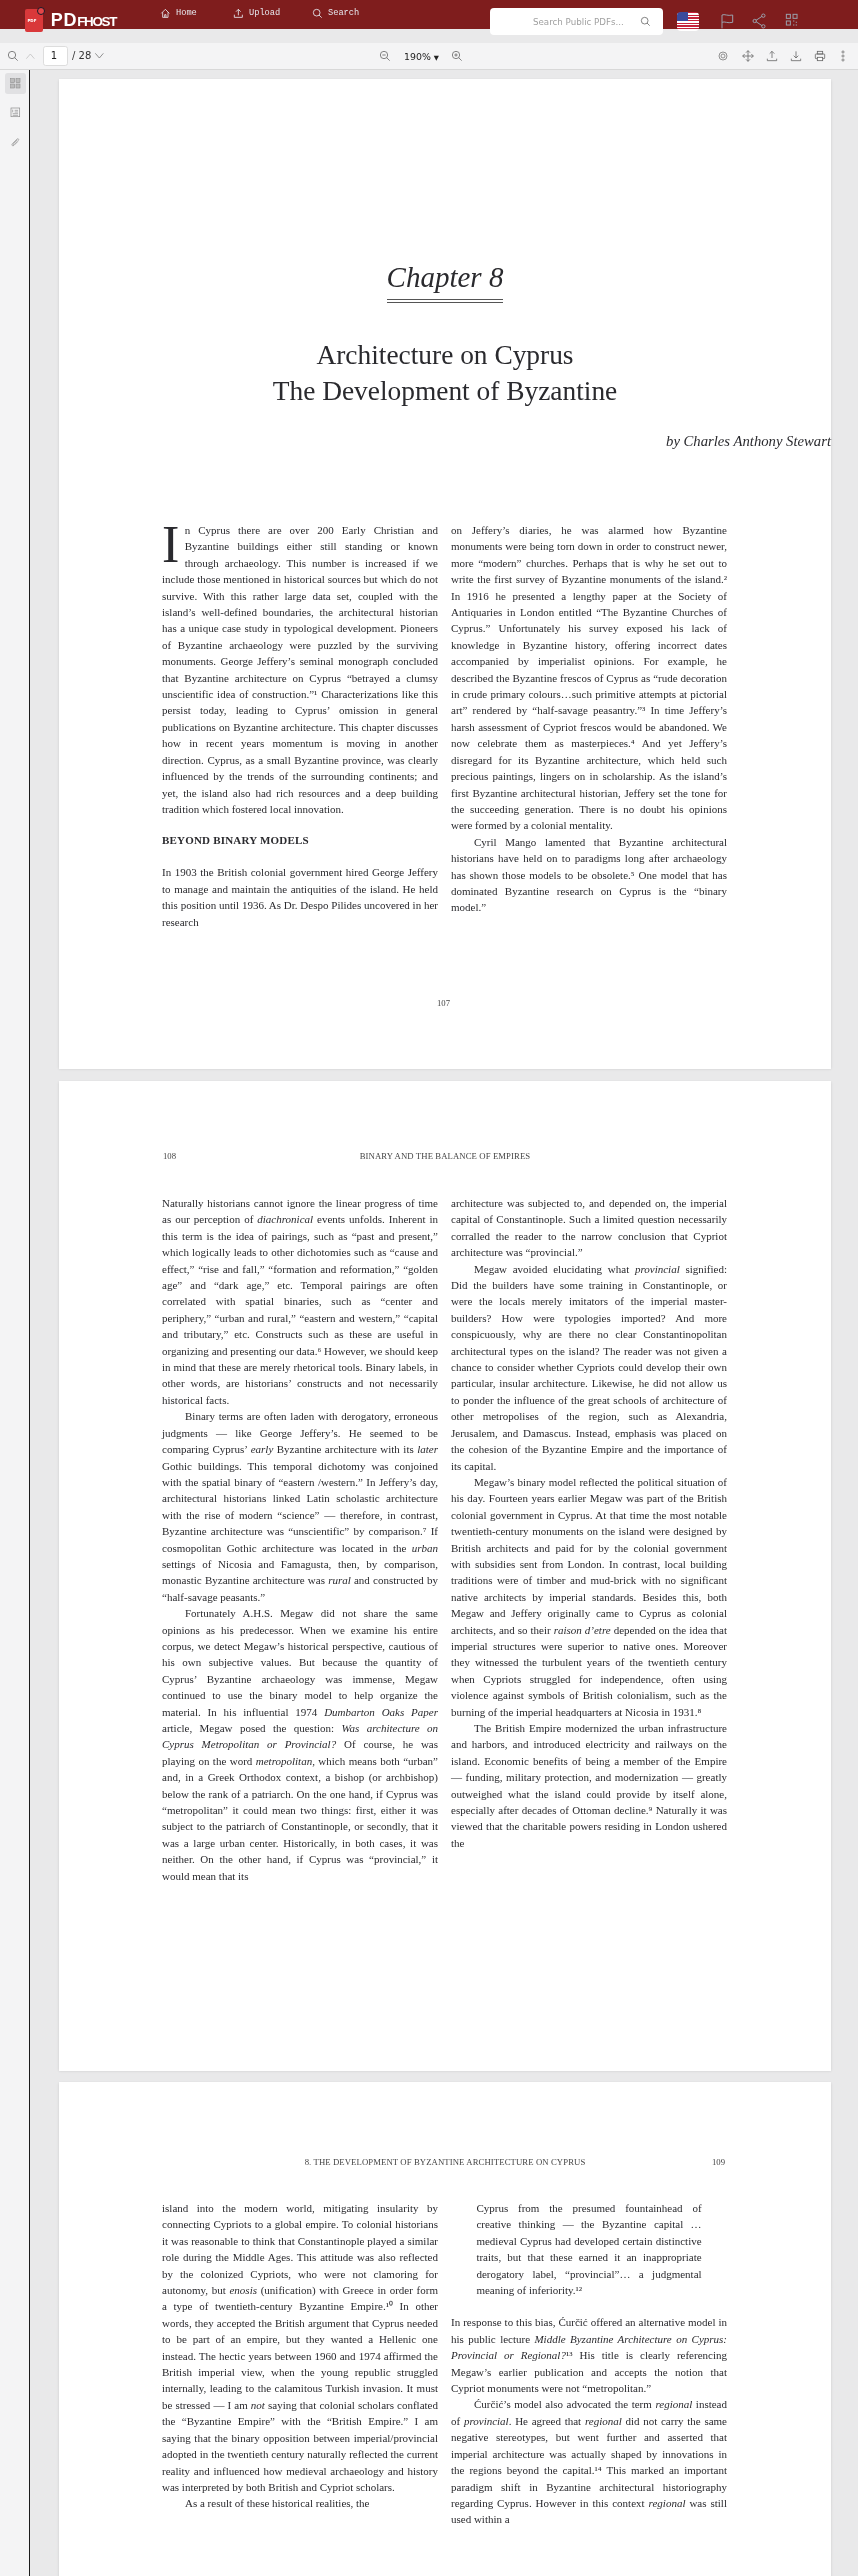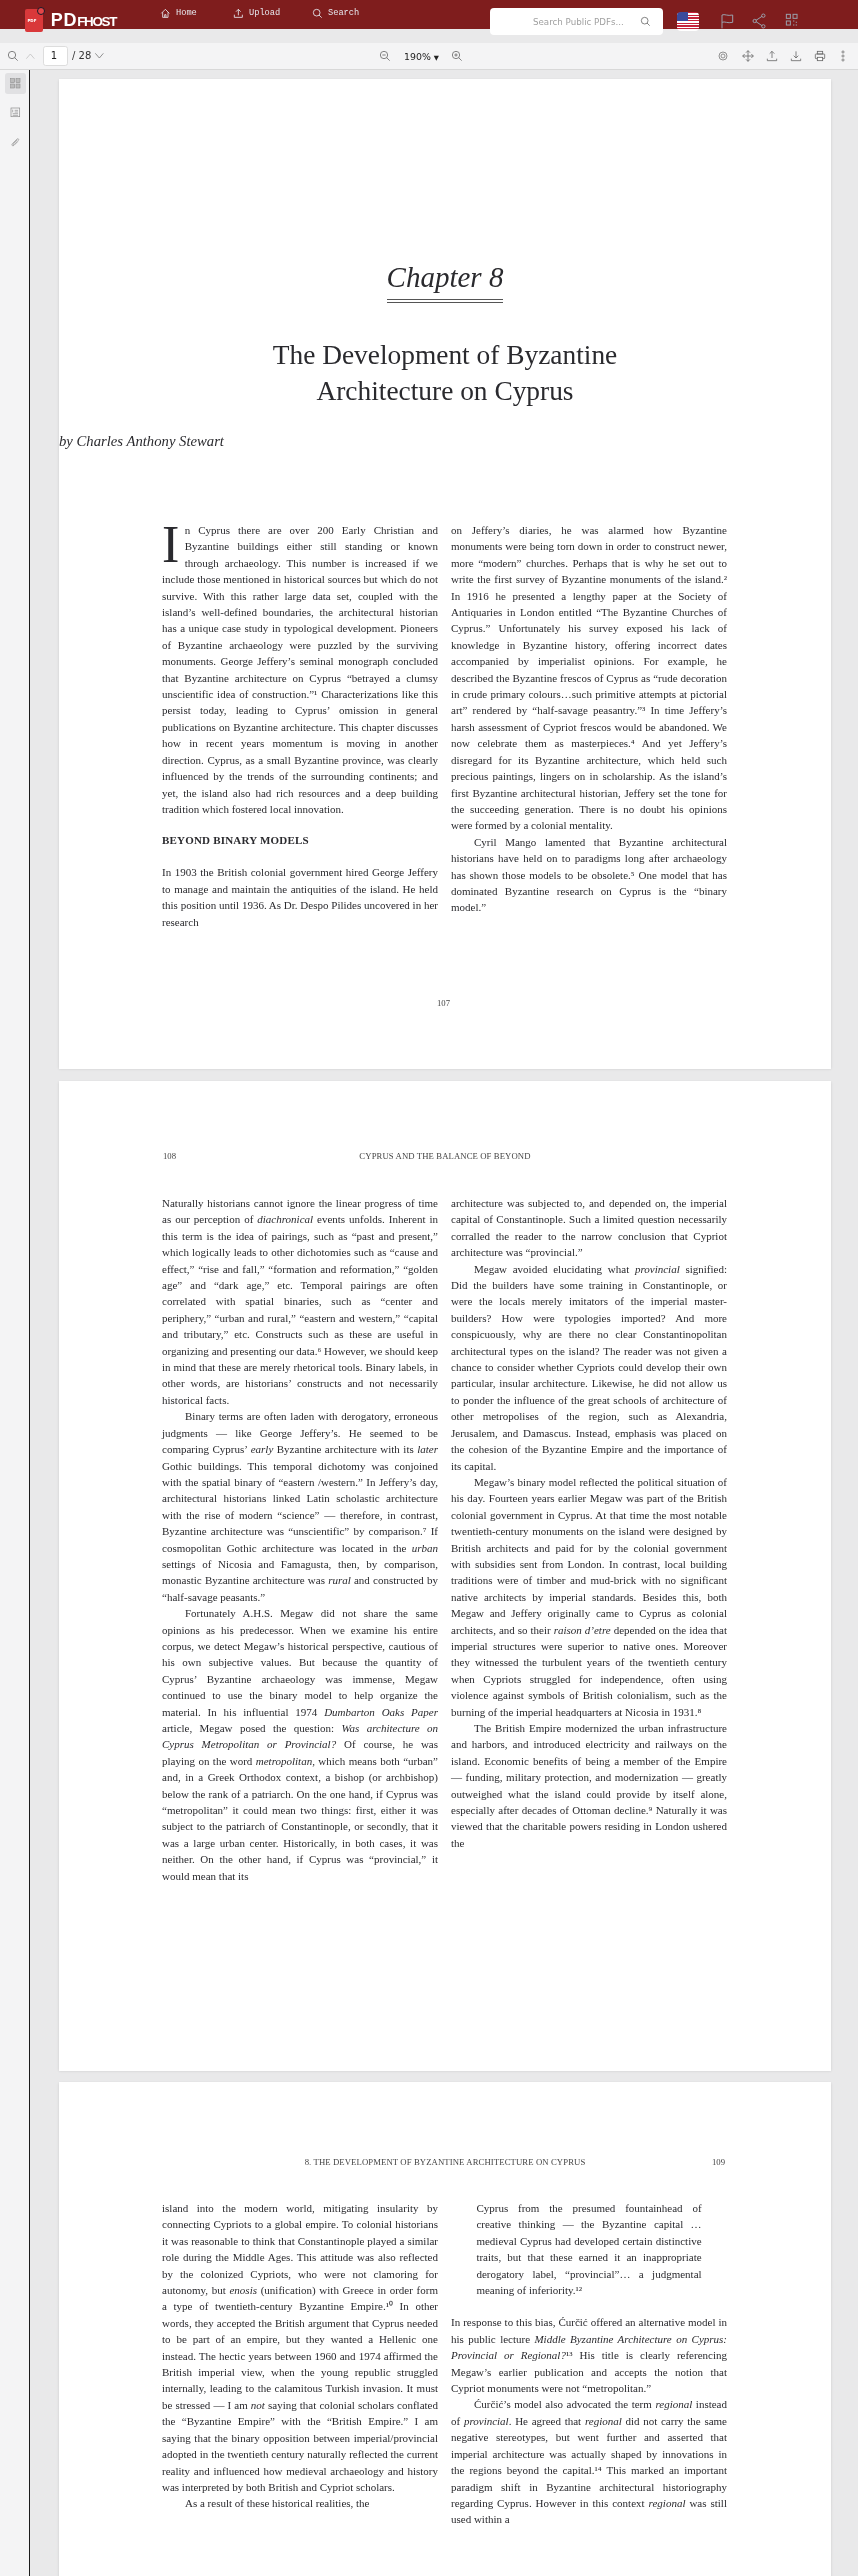--- a/index.html
+++ b/index.html
@@ -33,21 +33,21 @@
   .sb-btn.active { background: #e1e1e3; }
   
   .page { position: absolute; left: 59px; width: 772px; background: #fff; box-shadow: 0 0.7px 2.7px rgba(0,0,0,0.12); font-family: "Liberation Serif", serif; color: #2a2a2e; }
   .col { position: absolute; width: 276px; font-size: 11px; line-height: 16.4px; text-align: justify; }
   .col p { text-indent: 0; }
   .col p.ind { text-indent: 23px; }
   .col i { font-style: italic; }
   .chapter { position: absolute; left: 0; width: 100%; text-align: center; top: 181px; font-size: 29px; }
   .chapter span { display: inline-block; padding-bottom: 4px; border-bottom: 4px double #555; line-height: 35px; font-style: italic; }
   .title { position: absolute; left: 0; width: 100%; text-align: center; top: 258px; font-size: 27.4px; line-height: 36px; }
-  .author { position: absolute; left: 0; width: 100%; text-align: left; top: 354px; font-size: 14.7px; font-style: italic; }
+  .author { position: absolute; left: 0; width: 100%; text-align: right; top: 354px; font-size: 14.7px; font-style: italic; }
   .dropcap { float: left; font-size: 52px; line-height: 43px; margin: 1.3px 5.3px 0 0; }
   .sechead { font-weight: bold; font-size: 11px; margin: 14.7px 0 16px 0; letter-spacing: 0.2px; }
   .pnum { position: absolute; font-size: 8.7px; color: #444; }
   .runhead { position: absolute; font-size: 8.7px; color: #444; letter-spacing: 0.1px; }
   .blockquote { padding-left: 25.4px; padding-right: 25.4px; margin-bottom: 16px; }
 </style>
 </head>
 <body>
 
 <div class="topbar">
@@ -168,40 +168,40 @@
   <div class="sb-btn" style="top:62px">
     <svg width="10.7" height="10.7" viewBox="0 0 16 16" fill="none" stroke="#999" stroke-width="1.1">
         <path d="M11 4 L5 10 C4 11 5 12.5 6 11.5 L12.5 5 C14 3.5 12 1.5 10.5 3 L3.5 10 C1.5 12 4 14.5 6 12.5 L11.5 7"></path>
       </svg>
   </div>
 </div>
 
 <div class="page" style="top:79px; height:990px;">
   <div class="chapter"><span>Chapter 8</span></div>
   <div class="title">
+    <div>Architecture on Cyprus</div>
     <div>The Development of Byzantine</div>
-    <div>Architecture on Cyprus</div>
   </div>
   <div class="author">by Charles Anthony Stewart</div>
 
   <div class="col" style="left:103px; top:443px;">
     <p><span class="dropcap">I</span><span>n Cyprus there are over 200 Early Christian and Byzantine buildings either still standing or known through archaeology. This number is increased if we include those mentioned in historical sources but which do not survive. With this rather large data set, coupled with the island’s well-defined boundaries, the architectural historian has a unique case study in typological development. Pioneers of Byzantine archaeology were puzzled by the surviving monuments. George Jeffery’s seminal monograph concluded that Byzantine architecture on Cyprus “betrayed a clumsy unscientific idea of construction.”¹ Characterizations like this persist today, leading to Cyprus’ omission in general publications on Byzantine architecture. This chapter discusses how in recent years momentum is moving in another direction. Cyprus, as a small Byzantine province, was clearly influenced by the trends of the surrounding continents; and yet, the island also had rich resources and a deep building tradition which fostered local innovation.</span></p>
     <div class="sechead">BEYOND BINARY MODELS</div>
     <p>In 1903 the British colonial government hired George Jeffery to manage and maintain the antiquities of the island. He held this position until 1936. As Dr. Despo Pilides uncovered in her research</p>
   </div>
   <div class="col" style="left:392px; top:443px;">
     <p>on Jeffery’s diaries, he was alarmed how Byzantine monuments were being torn down in order to construct newer, more “modern” churches. Perhaps that is why he set out to write the first survey of Byzantine monuments of the island.² In 1916 he presented a lengthy paper at the Society of Antiquaries in London entitled “The Byzantine Churches of Cyprus.” Unfortunately his survey exposed his lack of knowledge in Byzantine history, offering incorrect dates accompanied by imperialist opinions. For example, he described the Byzantine frescos of Cyprus as “rude decoration in crude primary colours…such primitive attempts at pictorial art” rendered by “half-savage peasantry.”³ In time Jeffery’s harsh assessment of Cypriot frescos would be abandoned. We now celebrate them as masterpieces.⁴ And yet Jeffery’s disregard for its Byzantine architecture, which held such precious paintings, lingers on in scholarship. As the island’s first Byzantine architectural historian, Jeffery set the tone for the succeeding generation. There is no doubt his opinions were formed by a colonial mentality.</p>
     <p class="ind">Cyril Mango lamented that Byzantine architectural historians have held on to paradigms long after archaeology has shown those models to be obsolete.⁵ One model that has dominated Byzantine research on Cyprus is the “binary model.”</p>
   </div>
   <div class="pnum" style="left:378px; top:919px;">107</div>
 </div>
 
 <div class="page" style="top:1081px; height:990px;padding-left:12px;">
   <div class="pnum" style="left:104px; top:70px;">108</div>
-  <div class="runhead" style="left:0; width:100%; text-align:center; top:70px;">CYPRUS AND THE BALANCE OF BEYOND</div>
+  <div class="runhead" style="left:0; width:100%; text-align:center; top:70px;">BINARY AND THE BALANCE OF EMPIRES</div>
   <div class="col" style="left:103px; top:114px;">
     <p><span>Naturally historians cannot ignore the linear progress of time as our perception of </span><i>diachronical</i><span> events unfolds. Inherent in this term is the idea of pairings, such as “past and present,” which logically leads to other dichotomies such as “cause and effect,” “rise and fall,” “formation and reformation,” “golden age” and “dark age,” etc. Temporal pairings are often correlated with spatial binaries, such as “center and periphery,” “urban and rural,” “eastern and western,” “capital and tributary,” etc. Constructs such as these are useful in organizing and presenting our data.⁶ However, we should keep in mind that these are merely rhetorical tools. Binary labels, in other words, are historians’ constructs and not necessarily historical facts.</span></p>
     <p class="ind"><span>Binary terms are often laden with derogatory, erroneous judgments — like George Jeffery’s. He seemed to be comparing Cyprus’ </span><i>early</i><span> Byzantine architecture with its </span><i>later</i><span> Gothic buildings. This temporal dichotomy was conjoined with the spatial binary of “eastern /western.” In Jeffery’s day, architectural historians linked Latin scholastic architecture with the rise of modern “science” — therefore, in contrast, Byzantine architecture was “unscientific” by comparison.⁷ If cosmopolitan Gothic architecture was located in the </span><i>urban</i><span> settings of Nicosia and Famagusta, then, by comparison, monastic Byzantine architecture was </span><i>rural</i><span> and constructed by “half-savage peasants.”</span></p>
     <p class="ind"><span>Fortunately A.H.S. Megaw did not share the same opinions as his predecessor. When we examine his entire corpus, we detect Megaw’s historical perspective, cautious of his own subjective values. But because the quantity of Cyprus’ Byzantine archaeology was immense, Megaw continued to use the binary model to help organize the material. In his influential 1974 </span><i>Dumbarton Oaks Paper</i><span> article, Megaw posed the question: </span><i>Was architecture on Cyprus Metropolitan or Provincial?</i><span> Of course, he was playing on the word </span><i>metropolitan</i><span>, which means both “urban” and, in a Greek Orthodox context, a bishop (or archbishop) below the rank of a patriarch. On the one hand, if Cyprus was “metropolitan” it could mean two things: first, either it was subject to the patriarch of Constantinople, or secondly, that it was a large urban center. Historically, in both cases, it was neither. On the other hand, if Cyprus was “provincial,” it would mean that its</span></p>
   </div>
   <div class="col" style="left:392px; top:114px;">
     <p>architecture was subjected to, and depended on, the imperial capital of Constantinople. Such a limited question necessarily corralled the reader to the narrow conclusion that Cypriot architecture was “provincial.”</p>
     <p class="ind"><span>Megaw avoided elucidating what </span><i>provincial</i><span> signified: Did the builders have some training in Constantinople, or were the locals merely imitators of the imperial master-builders? How were typologies imported? And more conspicuously, why are there no clear Constantinopolitan architectural types on the island? The reader was not given a chance to consider whether Cypriots could develop their own particular, insular architecture. Likewise, he did not allow us to ponder the influence of the great schools of architecture of other metropolises of the region, such as Alexandria, Jerusalem, and Damascus. Instead, emphasis was placed on the cohesion of the Byzantine Empire and the importance of its capital.</span></p>
     <p class="ind"><span>Megaw’s binary model reflected the political situation of his day. Fourteen years earlier Megaw was part of the British colonial government in Cyprus. At that time the most notable twentieth-century monuments on the island were designed by British architects and paid for by the colonial government with subsidies sent from London. In contrast, local building traditions were of timber and mud-brick with no significant native architects by imperial standards. Besides this, both Megaw and Jeffery originally came to Cyprus as colonial architects, and so their </span><i>raison d’etre</i><span> depended on the idea that imperial structures were superior to native ones. Moreover they witnessed the turbulent years of the twentieth century when Cypriots struggled for independence, often using violence against symbols of British colonialism, such as the burning of the imperial headquarters at Nicosia in 1931.⁸</span></p>
     <p class="ind">The British Empire modernized the urban infrastructure and harbors, and introduced electricity and railways on the island. Economic benefits of being a member of the Empire — funding, military protection, and modernization — greatly outweighed what the island could provide by itself alone, especially after decades of Ottoman decline.⁹ Naturally it was viewed that the charitable powers residing in London ushered the</p>

